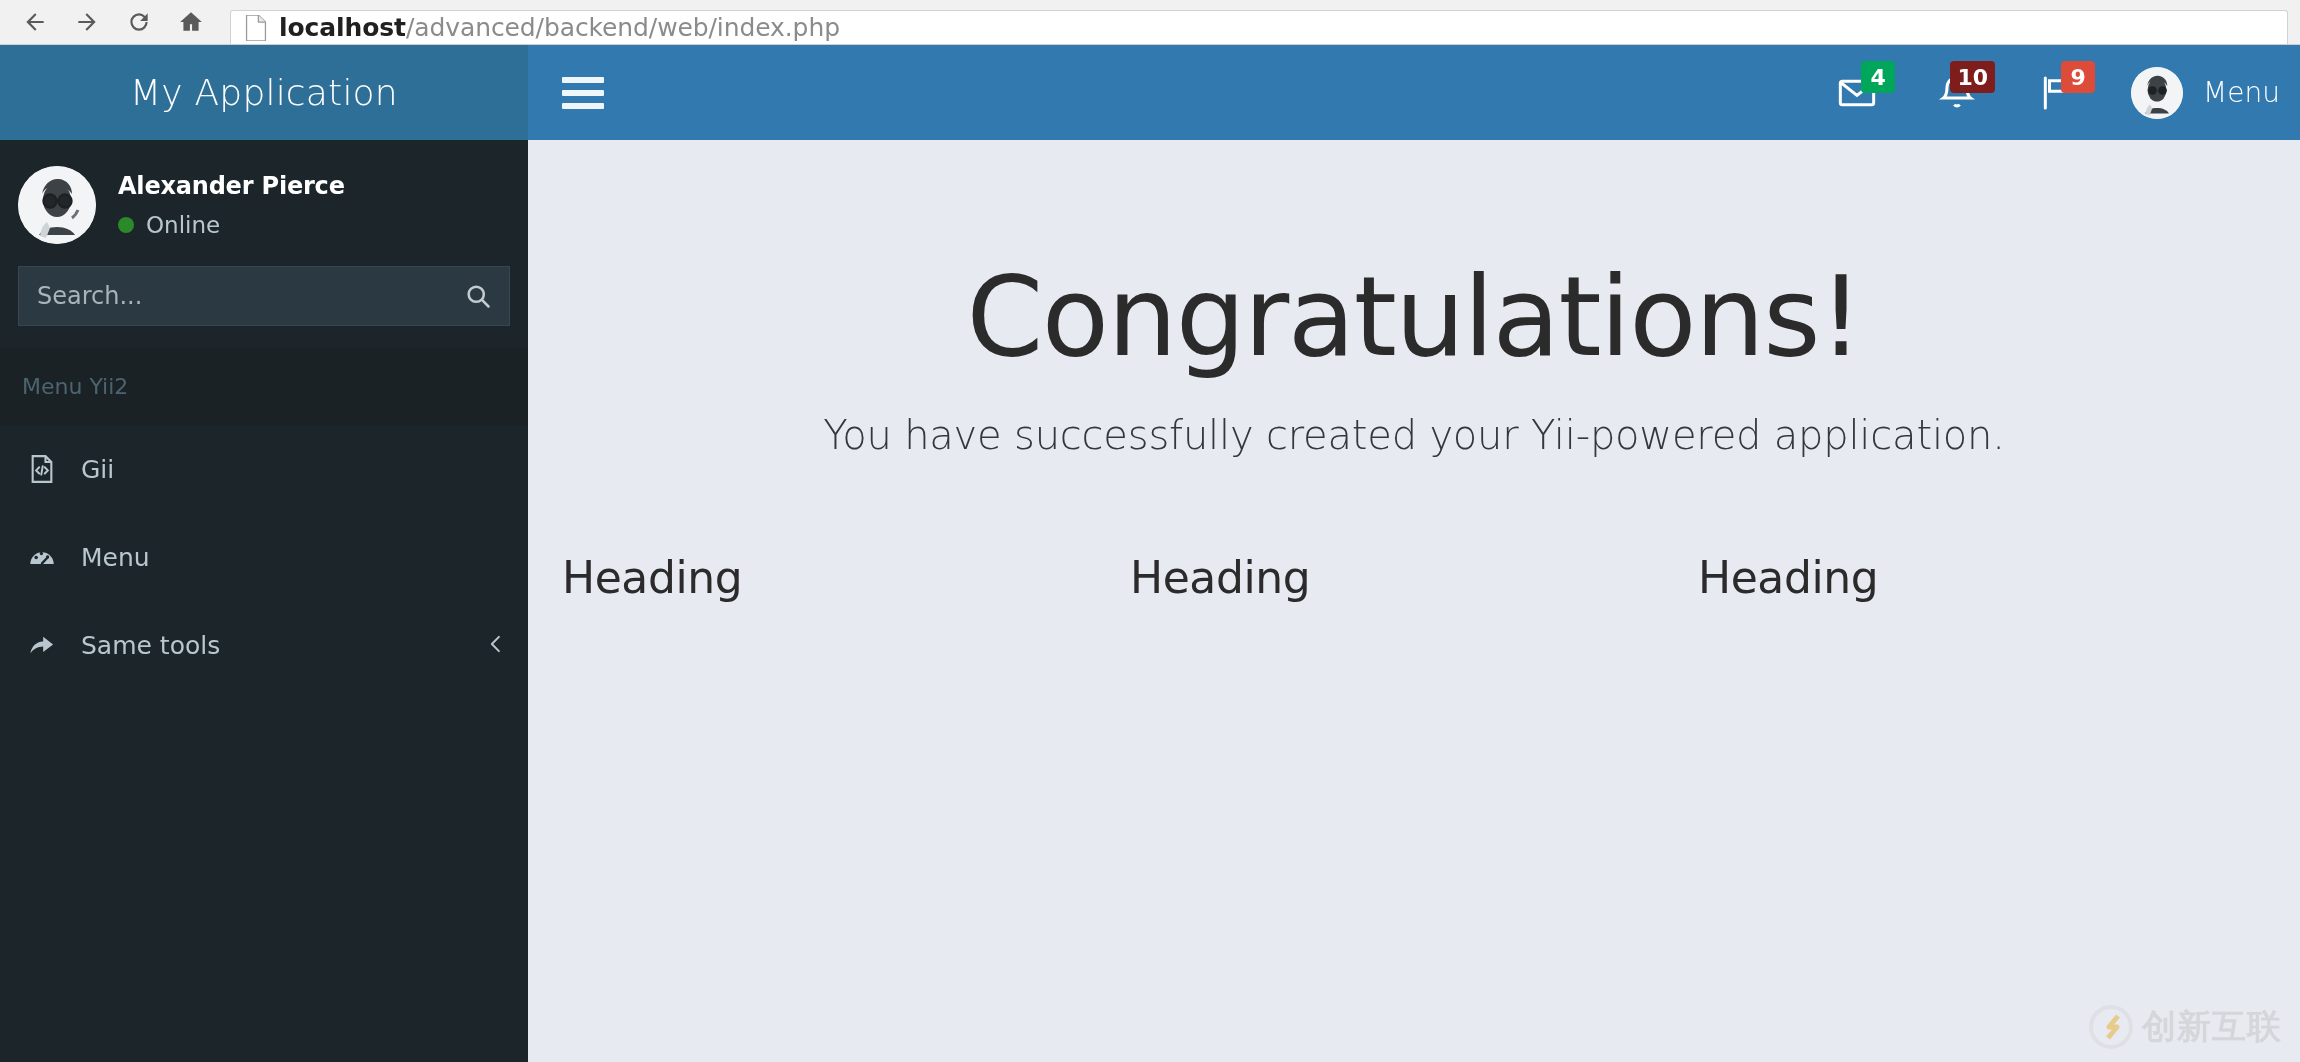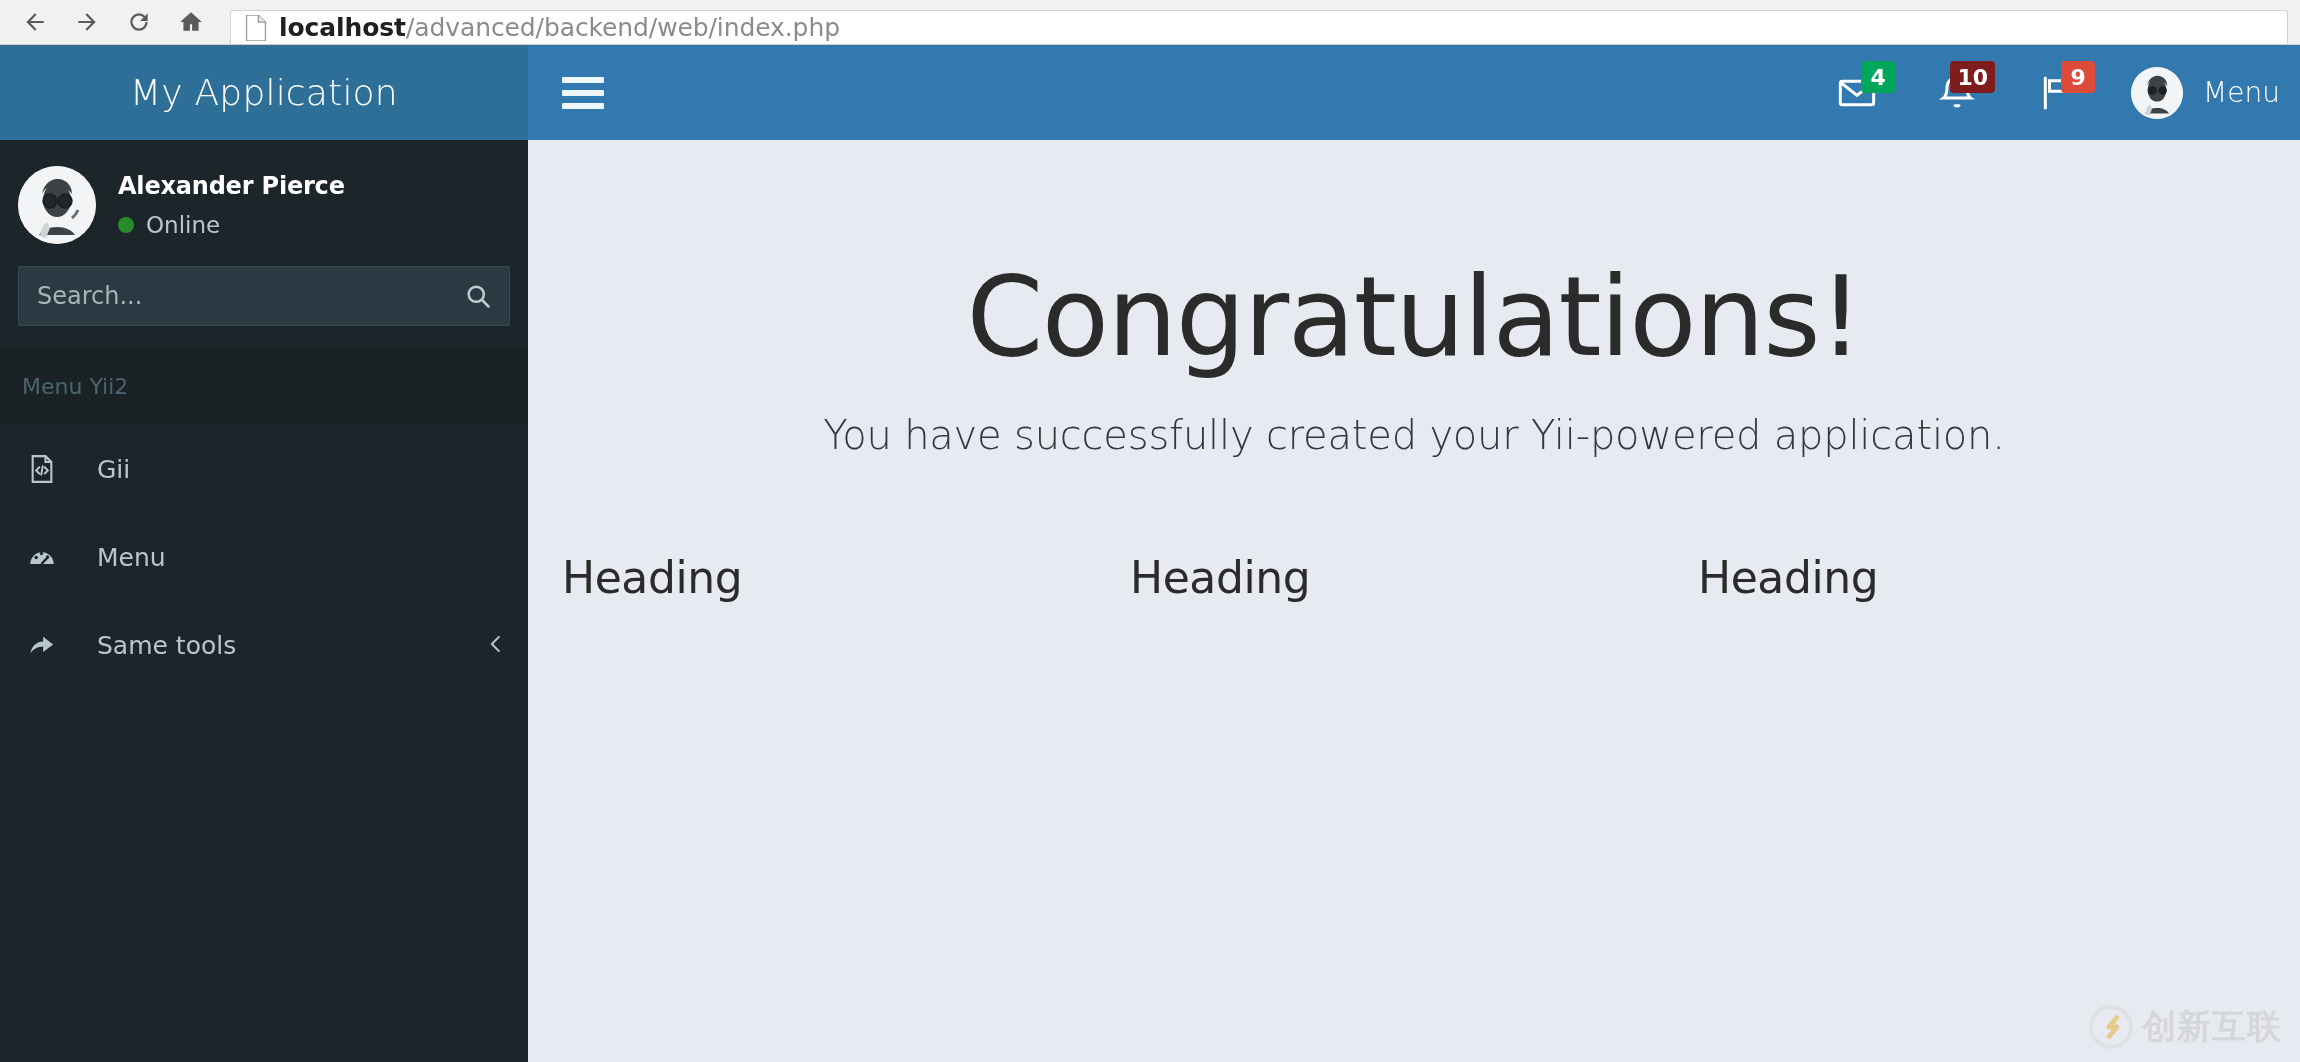--- a/index.html
+++ b/index.html
@@ -80,21 +80,21 @@
   }
   .menu-item {
     display: flex; align-items: center;
     height: 88px; padding: 0 22px 0 22px;
     color: #b8c7ce; font-size: 25px;
     border-left: 3px solid transparent;
     cursor: pointer;
   }
   .menu-item .mi-icon { width: 34px; flex: none; display: flex; align-items: center; justify-content: center; margin-right: 22px; }
   .menu-item .mi-icon svg { width: 28px; height: 28px; fill: #b8c7ce; }
-  .menu-item .mi-label { flex: 1; margin-left: 16px; }
+  .menu-item .mi-label { flex: 1; }
   .menu-item .mi-arrow svg { width: 20px; height: 20px; fill: #b8c7ce; }
   .sidebar-fill { flex: 1; background: #1c2529; }
 
   
   .main { flex: 1; display: flex; flex-direction: column; min-width: 0; background: #e7eaf1; }
   .navbar {
     height: 95px; background: #3179ae;
     display: flex; align-items: center;
     padding-left: 34px; padding-right: 0;
   }

